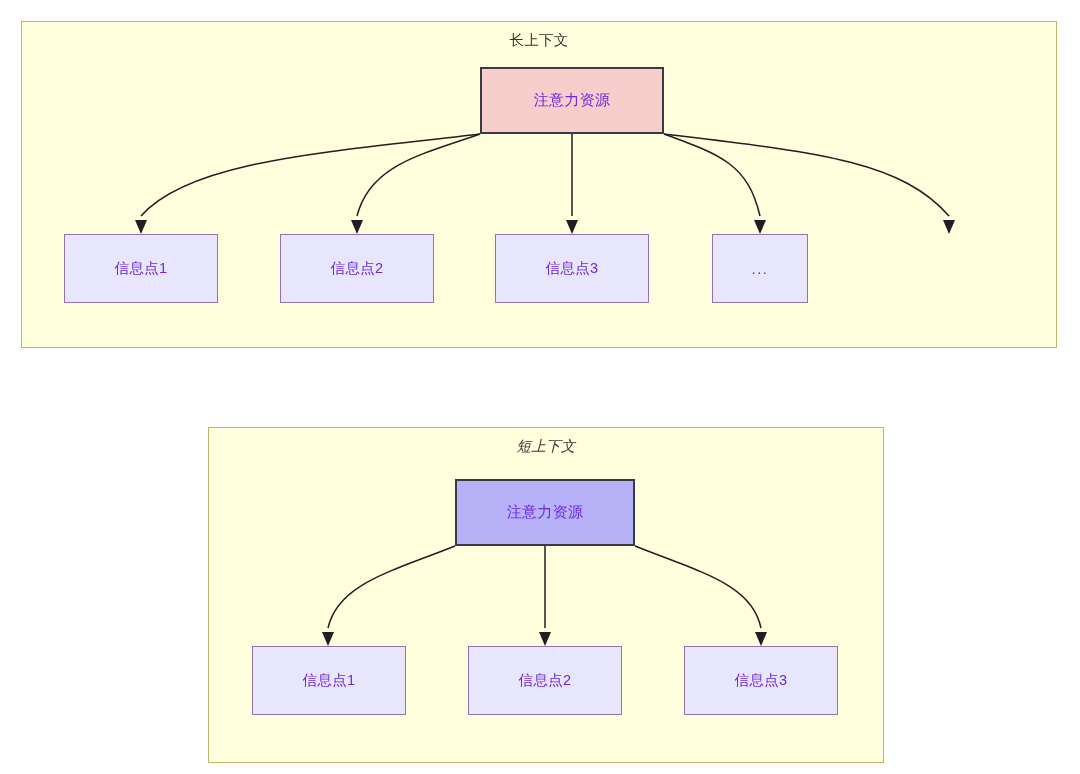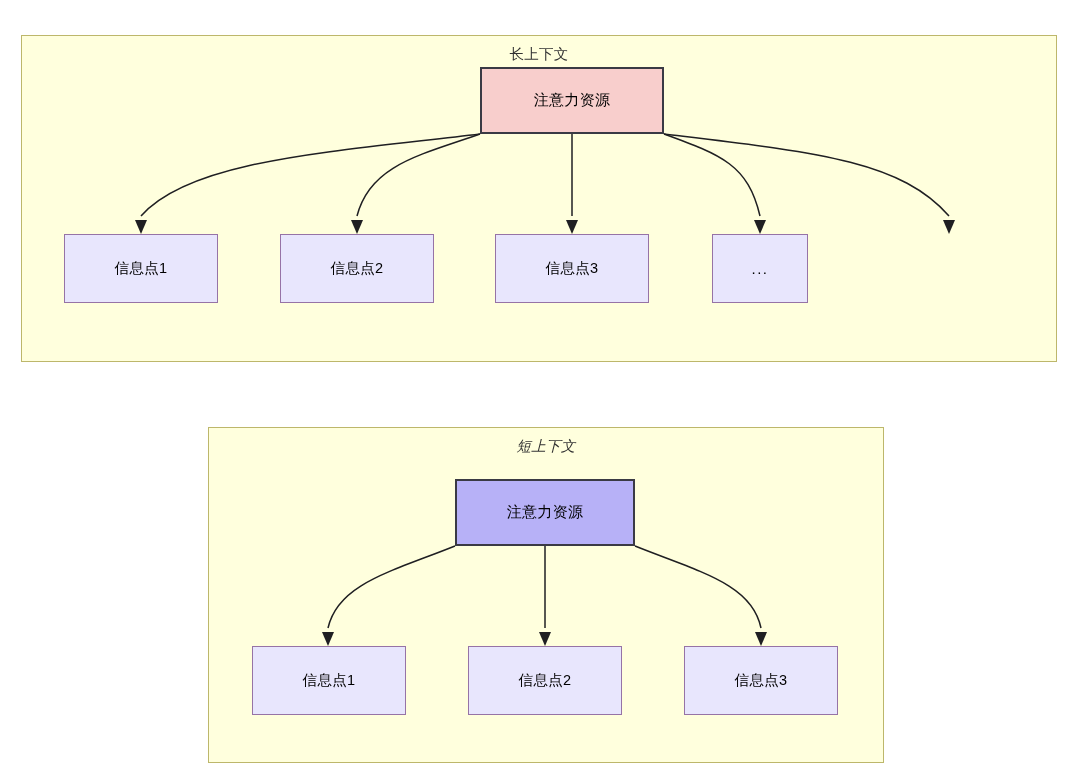--- a/index.html
+++ b/index.html
@@ -43,21 +43,21 @@
     line-height: 20px;
     letter-spacing: 0.2px;
   }
   .node {
     position: absolute;
     box-sizing: border-box;
     display: flex;
     align-items: center;
     justify-content: center;
     font-size: 15px;
-    color: #000000;
+    color: #6d28d9;
     letter-spacing: 0.3px;
   }
   .node-root-long {
     background: #f8cecc;
     border: 2.4px solid #3a3a44;
   }
   .node-root-short {
     background: #b7b1f7;
     border: 2.4px solid #3a3a44;
   }
@@ -86,21 +86,21 @@
   svg.edges polygon.arrowhead {
     fill: #1f1f22;
     stroke: none;
   }
 </style>
 </head>
 <body>
 
 <div id="stage">
 
-  <div class="container-group" style="left:21px; top:35px; width:1036px; height:327px;">
+  <div class="container-group" style="left:21px; top:21px; width:1036px; height:327px;">
     <div class="container-frame"></div>
     <div class="container-title">长上下文</div>
   </div>
 
   <svg class="edges">
 
     <path d="M 480,134 C 330,152 190,160 141,216"></path>
     <polygon class="arrowhead" points="141,234 135,220 147,220"></polygon>
 
     <path d="M 480,134 C 420,155 370,165 357,216"></path>

